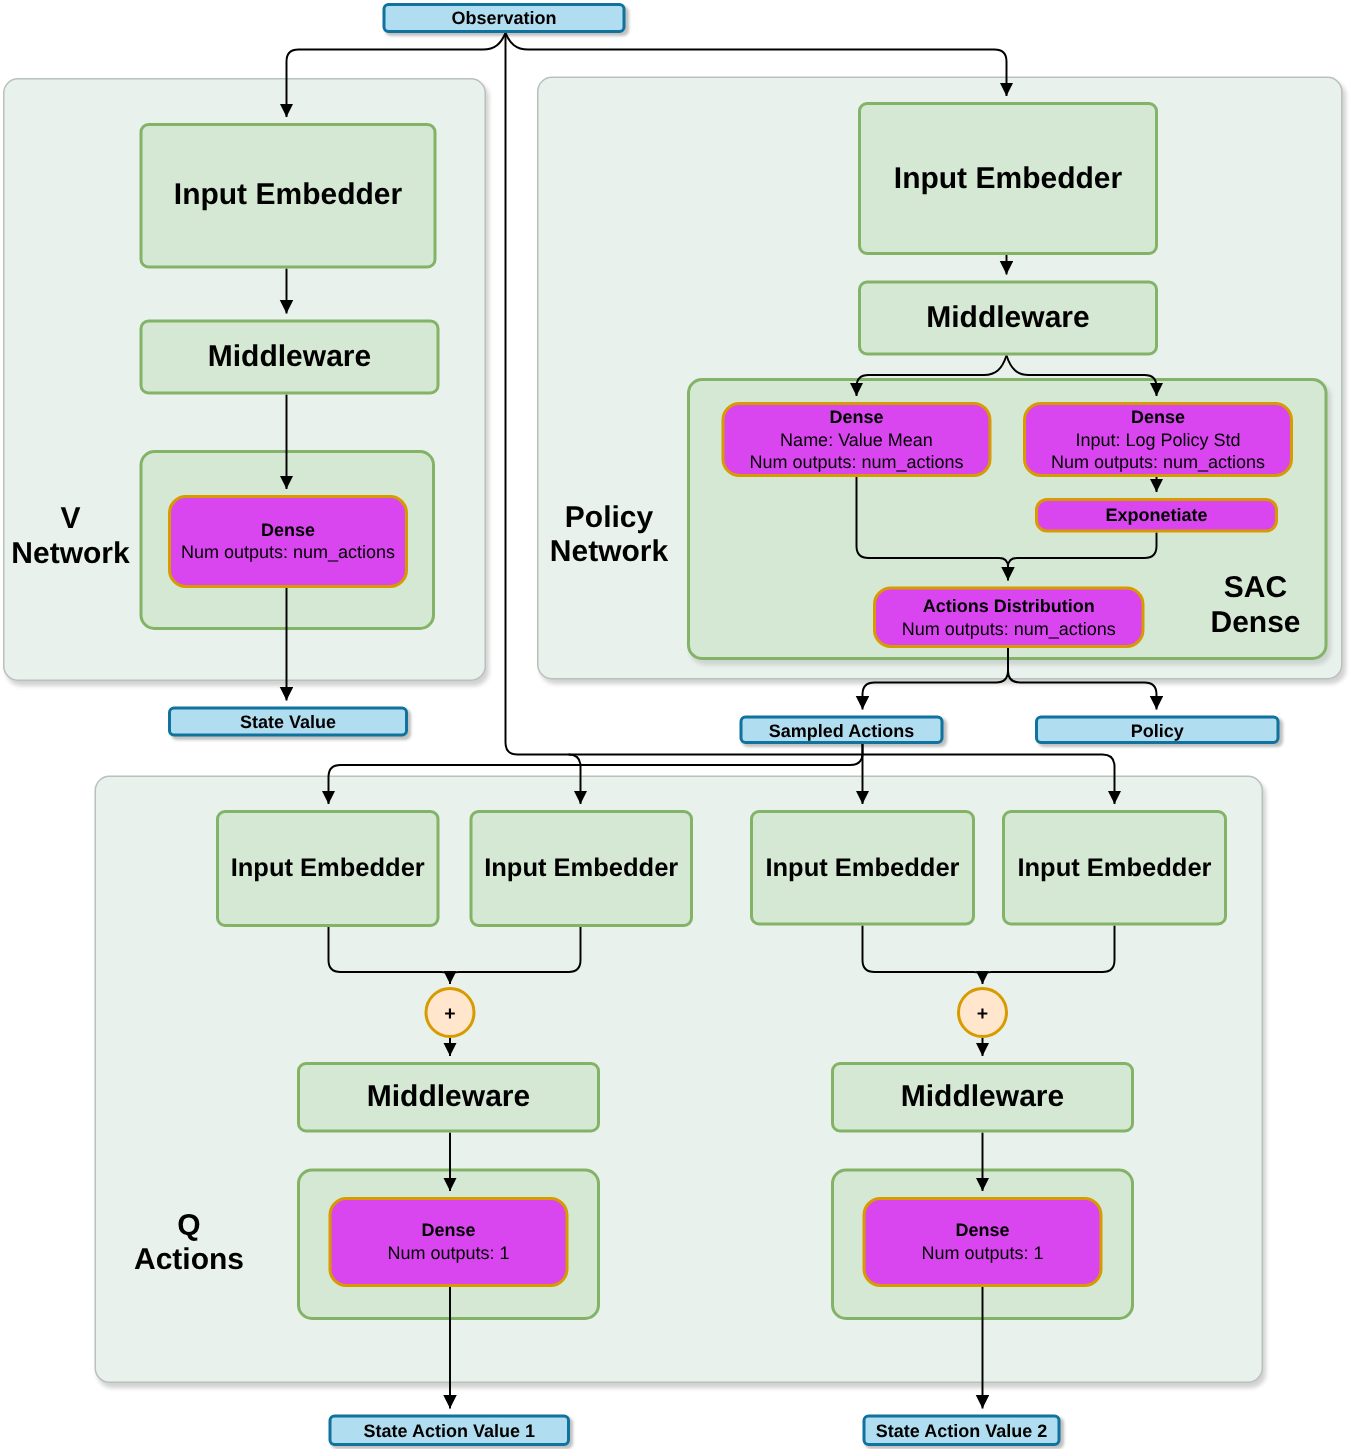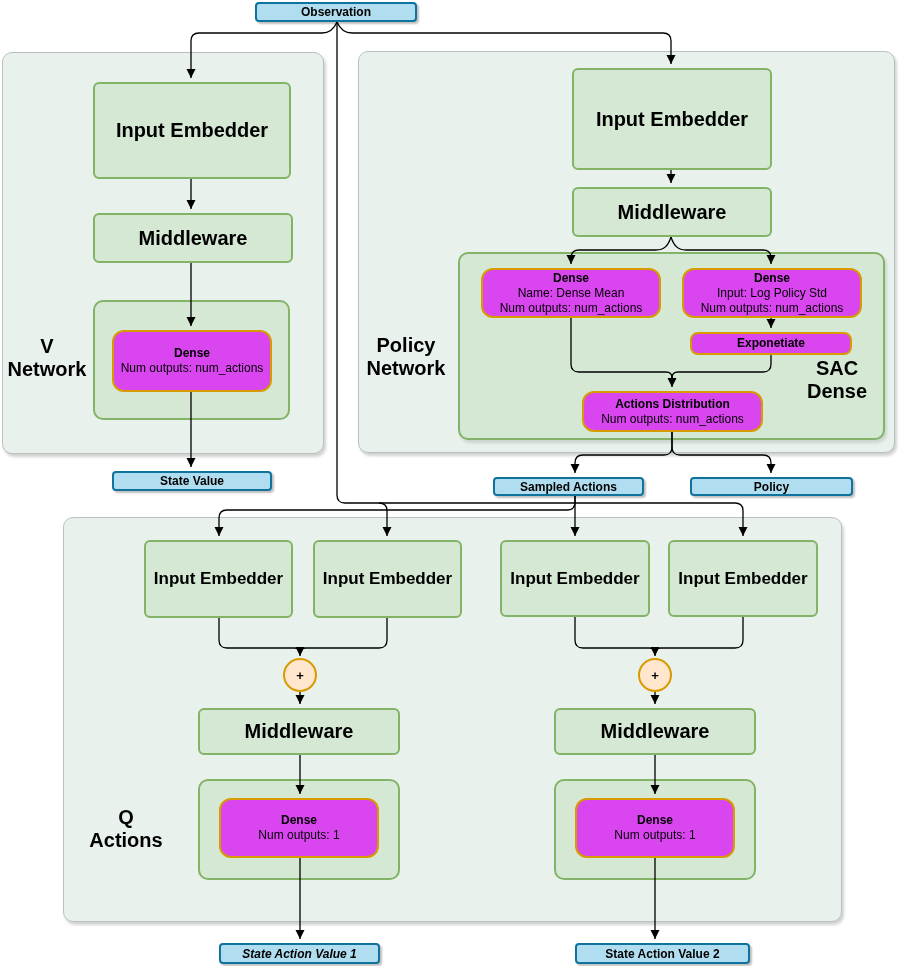--- a/index.html
+++ b/index.html
@@ -126,40 +126,40 @@
   </div>
   <div class="node green" style="left:572px;top:187px;width:200px;height:50px;">
     <span>Middleware</span>
   </div>
   <div class="section-label" style="left:356px;top:333px;width:100px;height:48px;">
     <span>Policy</span>
     <span>Network</span>
   </div>
   <div class="node orange" style="left:481px;top:268px;width:180px;height:50px;">
     <span class="ttl">Dense</span>
-    <span>Name: Dense Mean</span>
+    <span>Name: Value Mean</span>
     <span>Num outputs: num_actions</span>
   </div>
   <div class="node orange" style="left:682px;top:268px;width:180px;height:50px;">
     <span class="ttl">Dense</span>
     <span>Input: Log Policy Std</span>
     <span>Num outputs: num_actions</span>
   </div>
   <div class="node orange" style="left:690px;top:332px;width:162px;height:23px;border-radius:8px;">
     <span class="ttl">Exponetiate</span>
   </div>
   <div class="node orange" style="left:582px;top:391px;width:181px;height:41px;">
     <span class="ttl">Actions Distribution</span>
     <span>Num outputs: num_actions</span>
   </div>
-  <div class="section-label" style="left:797px;top:356px;width:80px;height:48px;text-align:right;">
+  <div class="section-label" style="left:797px;top:380px;width:80px;height:48px;text-align:right;">
     <span>SAC</span>
     <span>Dense</span>
   </div>
-  <div class="node blue" style="left:493px;top:477px;width:151px;height:19px;">
+  <div class="node blue" style="left:493px;top:477px;width:136px;height:19px;">
     <span>Sampled Actions</span>
   </div>
   <div class="node blue" style="left:690px;top:477px;width:163px;height:19px;">
     <span>Policy</span>
   </div>
 
   <div class="node green green-sm" style="left:144px;top:540px;width:149px;height:78px;">
     <span>Input Embedder</span>
   </div>
   <div class="node green green-sm" style="left:313px;top:540px;width:149px;height:78px;">
@@ -193,20 +193,20 @@
   <div class="node orange" style="left:575px;top:798px;width:160px;height:60px;">
     <span class="ttl">Dense</span>
     <span>Num outputs: 1</span>
   </div>
 
   <div class="section-label" style="left:76px;top:805px;width:100px;height:48px;">
     <span>Q</span>
     <span>Actions</span>
   </div>
 
-  <div class="node blue" style="left:219px;top:943px;width:161px;height:21px;font-style:italic;">
+  <div class="node blue" style="left:219px;top:943px;width:161px;height:21px;">
     <span>State Action Value 1</span>
   </div>
-  <div class="node blue" style="left:575px;top:943px;width:175px;height:21px;">
+  <div class="node blue" style="left:575px;top:943px;width:132px;height:21px;">
     <span>State Action Value 2</span>
   </div>
 
 </div>
 
 </body></html>

